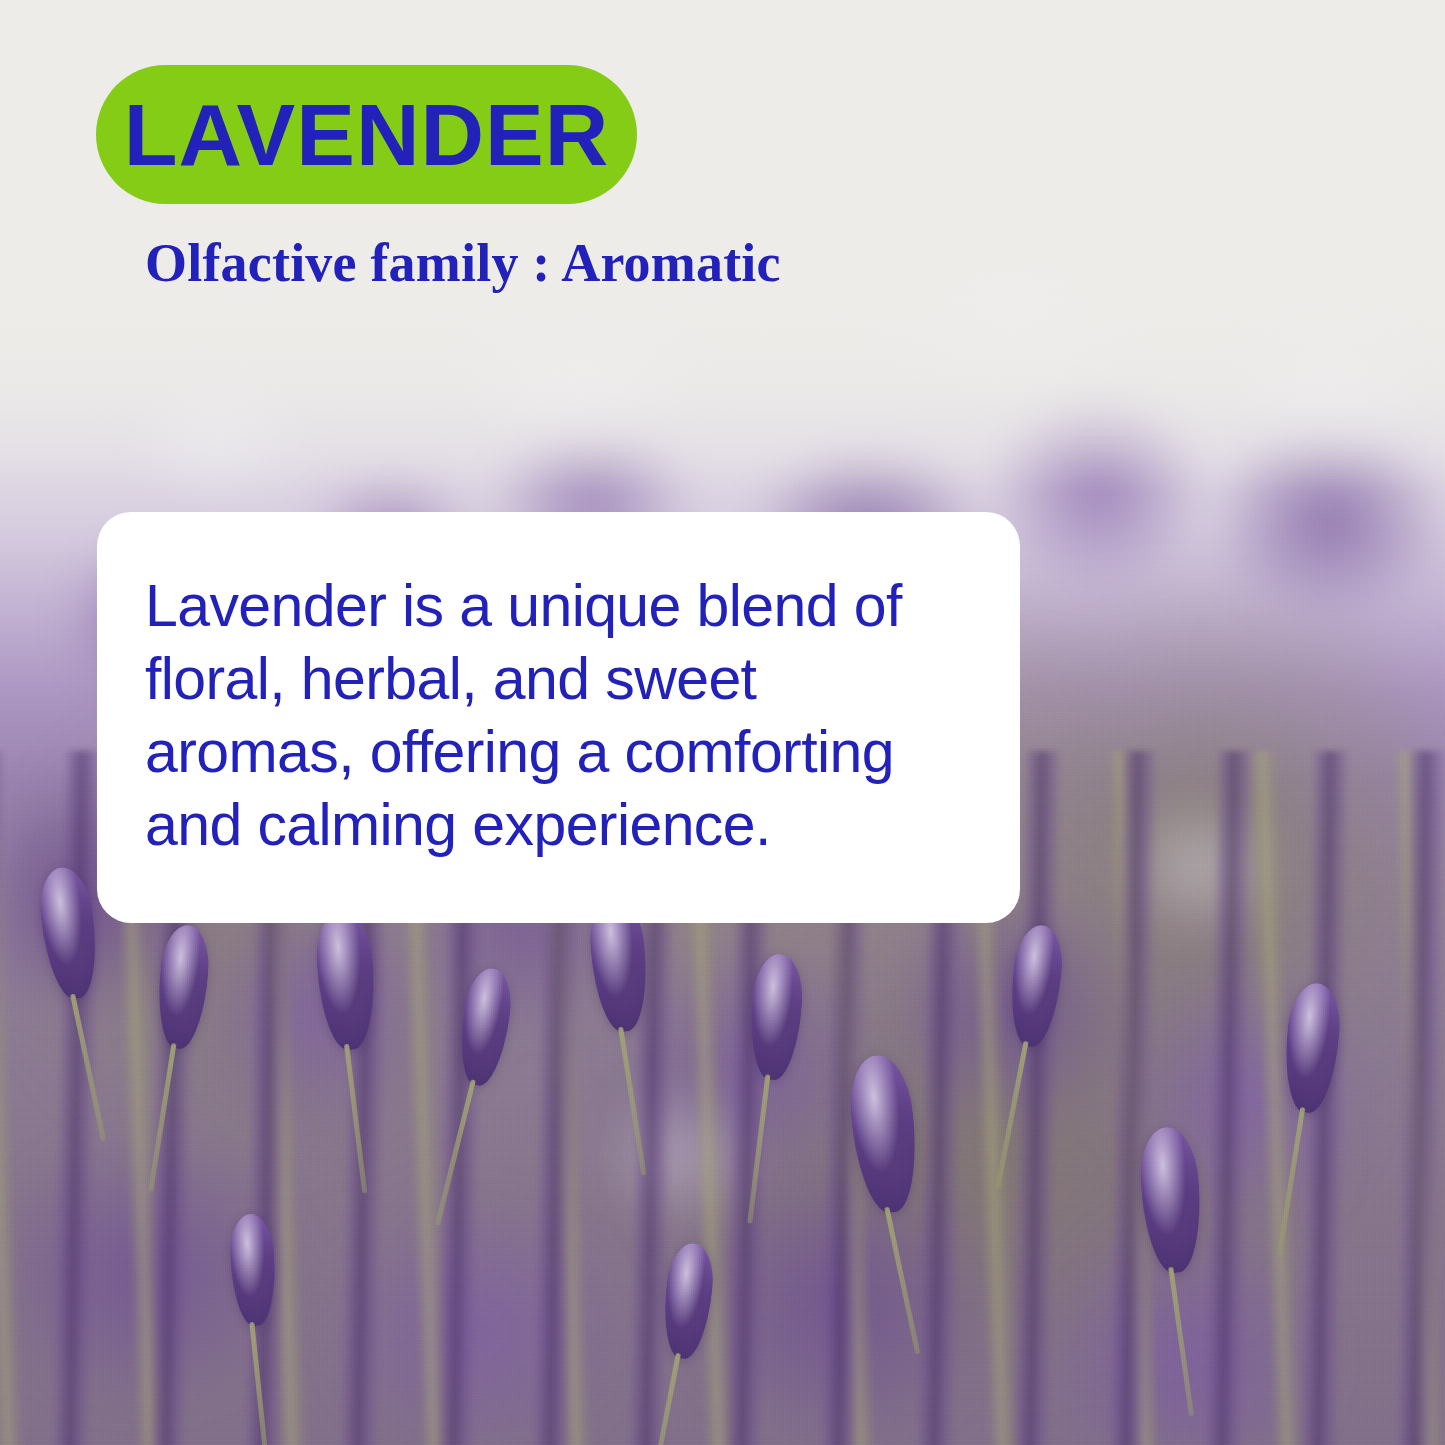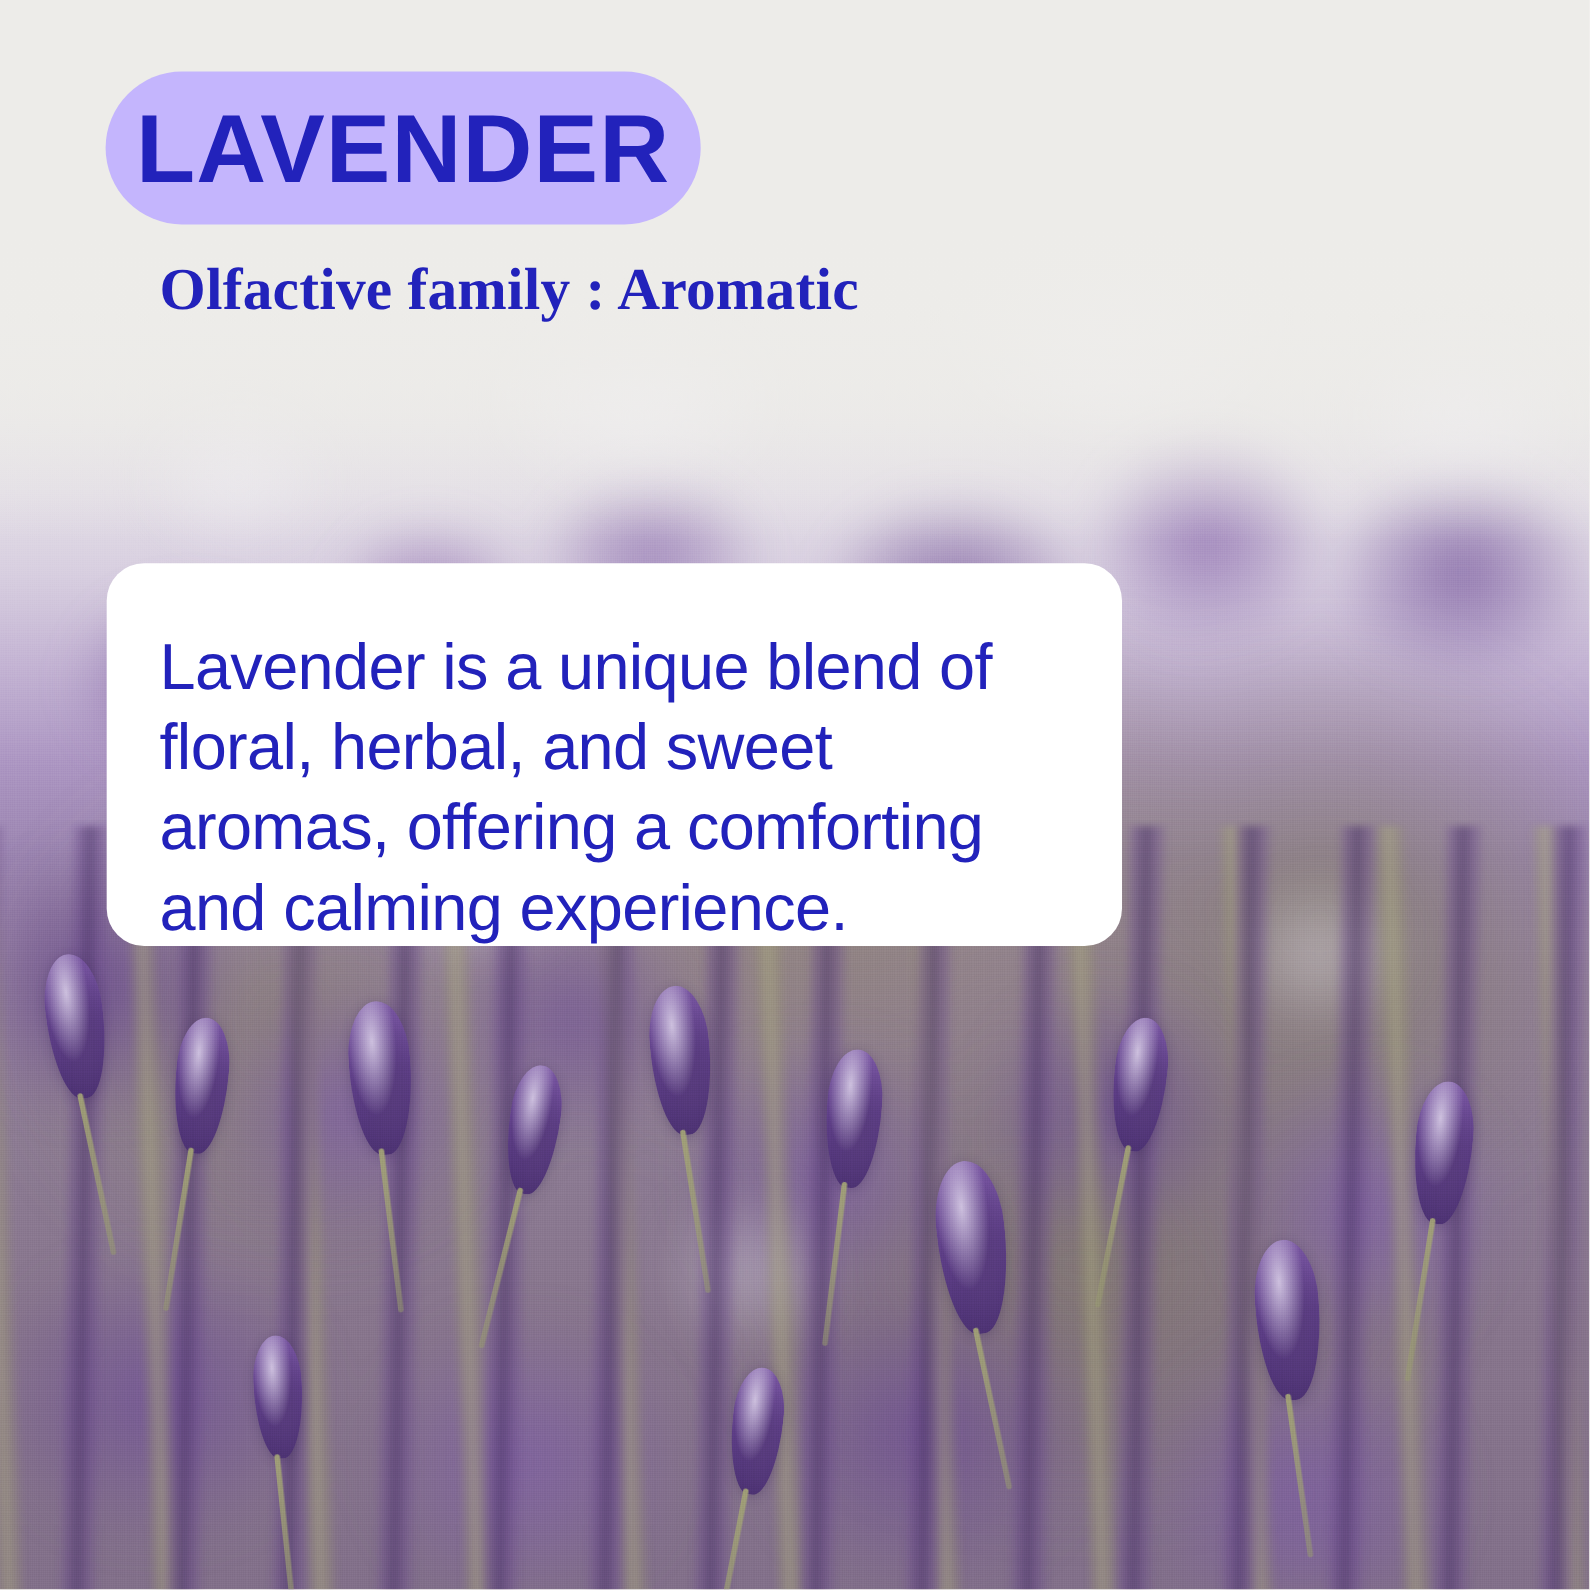--- a/index.html
+++ b/index.html
@@ -175,21 +175,21 @@
     background: linear-gradient(to bottom, #edece9 0%, #edece9 42%, rgba(237,236,233,.80) 66%, rgba(237,236,233,0) 100%);
   }
 
   
   #title-pill {
     position: absolute;
     left: 96px;
     top: 65px;
     width: 541px;
     height: 139px;
-    background: #c4b5fd;
+    background: #84cc16;
     border-radius: 70px;
     display: flex;
     align-items: center;
     justify-content: center;
   }
   #title-text {
     font-family: "Liberation Sans", sans-serif;
     font-weight: 700;
     font-size: 88px;
     letter-spacing: 1px;
@@ -210,21 +210,21 @@
     color: #2222bb;
     white-space: nowrap;
   }
 
   
   #desc-card {
     position: absolute;
     left: 97px;
     top: 512px;
     width: 923px;
-    height: 348px;
+    height: 411px;
     background: #ffffff;
     border-radius: 34px;
     padding: 58px 52px 0 48px;
   }
   #desc-text {
     font-family: "Liberation Sans", sans-serif;
     font-weight: 400;
     font-size: 59px;
     line-height: 1.24;
     letter-spacing: -.6px;

